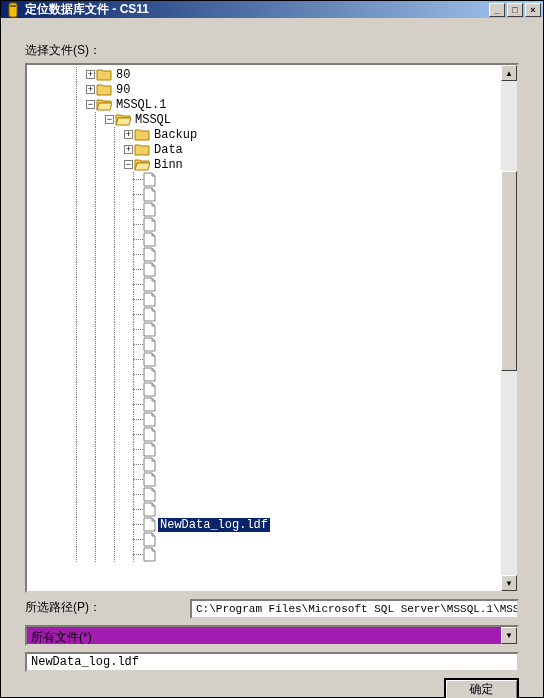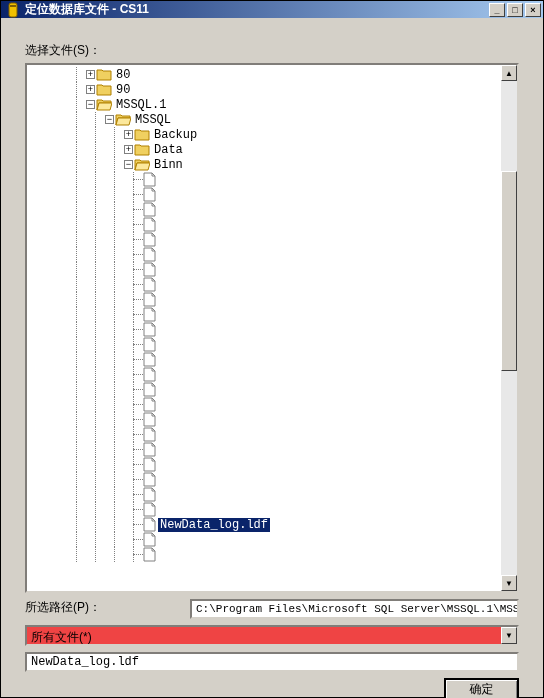--- a/index.html
+++ b/index.html
@@ -192,21 +192,21 @@
   font-family: "Courier New", monospace;
   font-size: 11px;
   height: 20px;
   overflow: hidden;
   white-space: nowrap;
 }
 .form-select {
   flex: 1;
   display: flex;
   border: 2px inset #D4D0C8;
-  background: #ef4444;
+  background: #a21caf;
   height: 21px;
 }
 .form-select .sval {
   flex: 1;
   padding: 2px 4px;
   font-size: 12px;
 }
 .form-select .sarrow {
   width: 16px;
   background: #D4D0C8;

